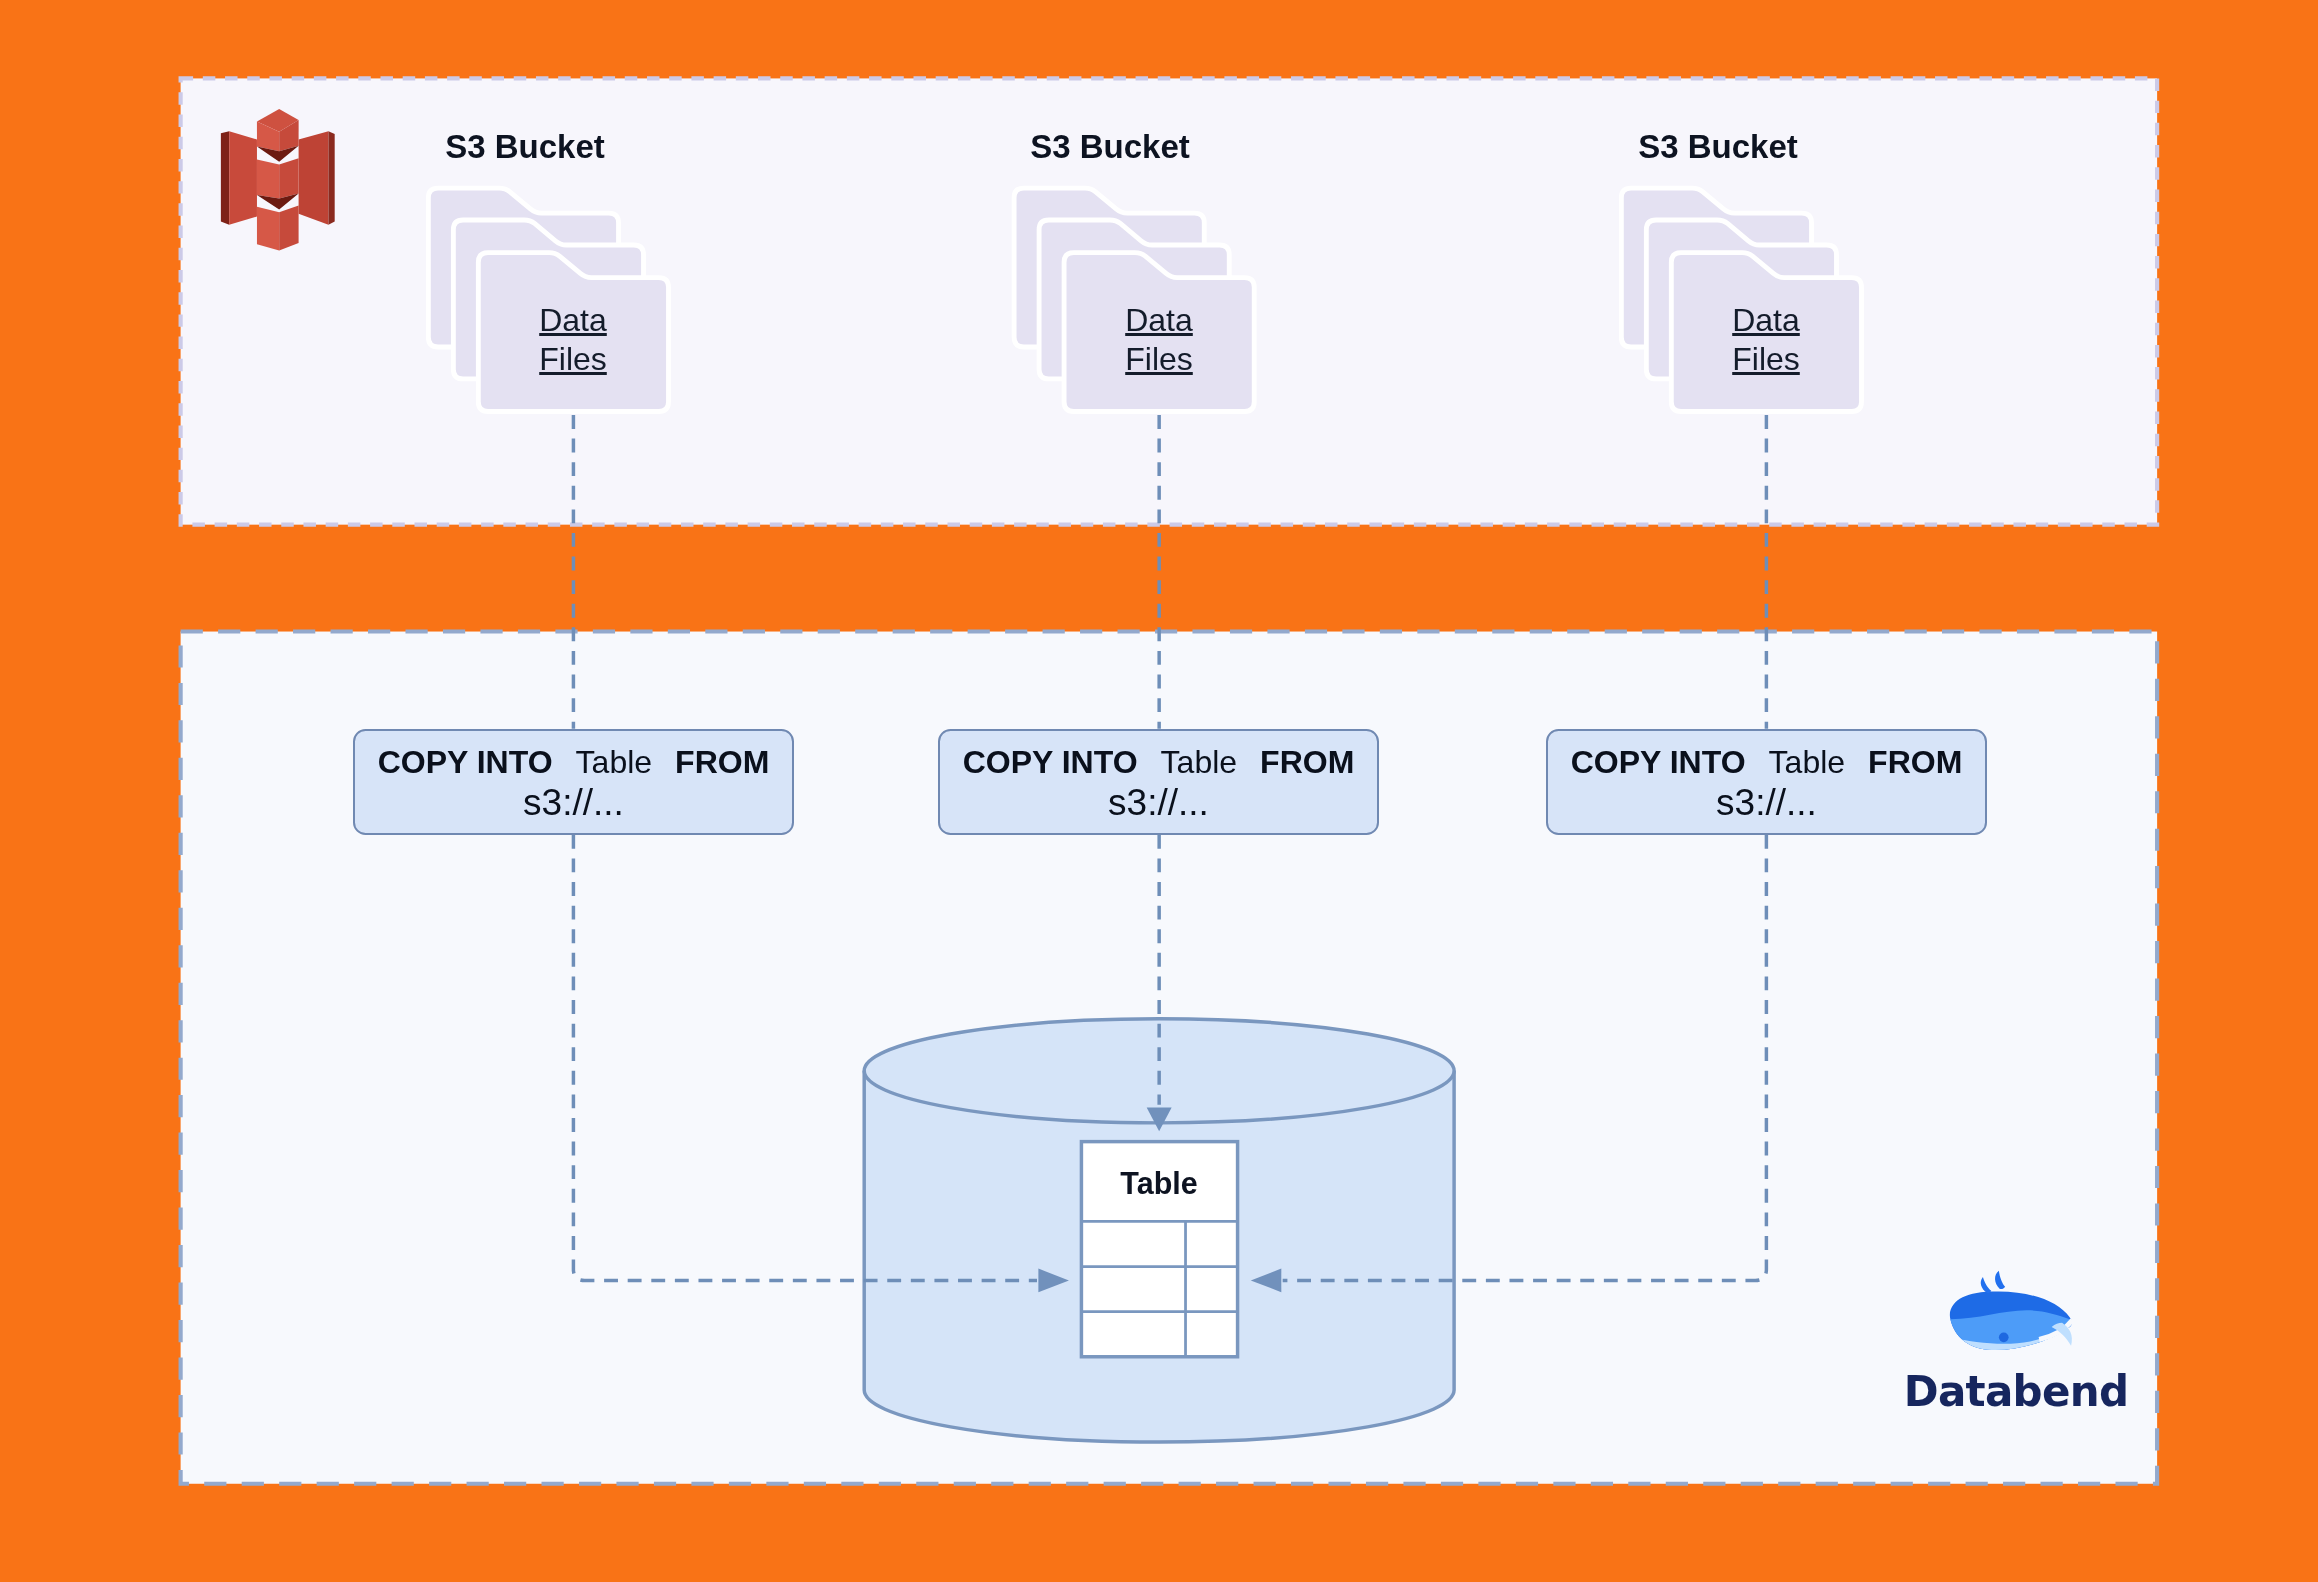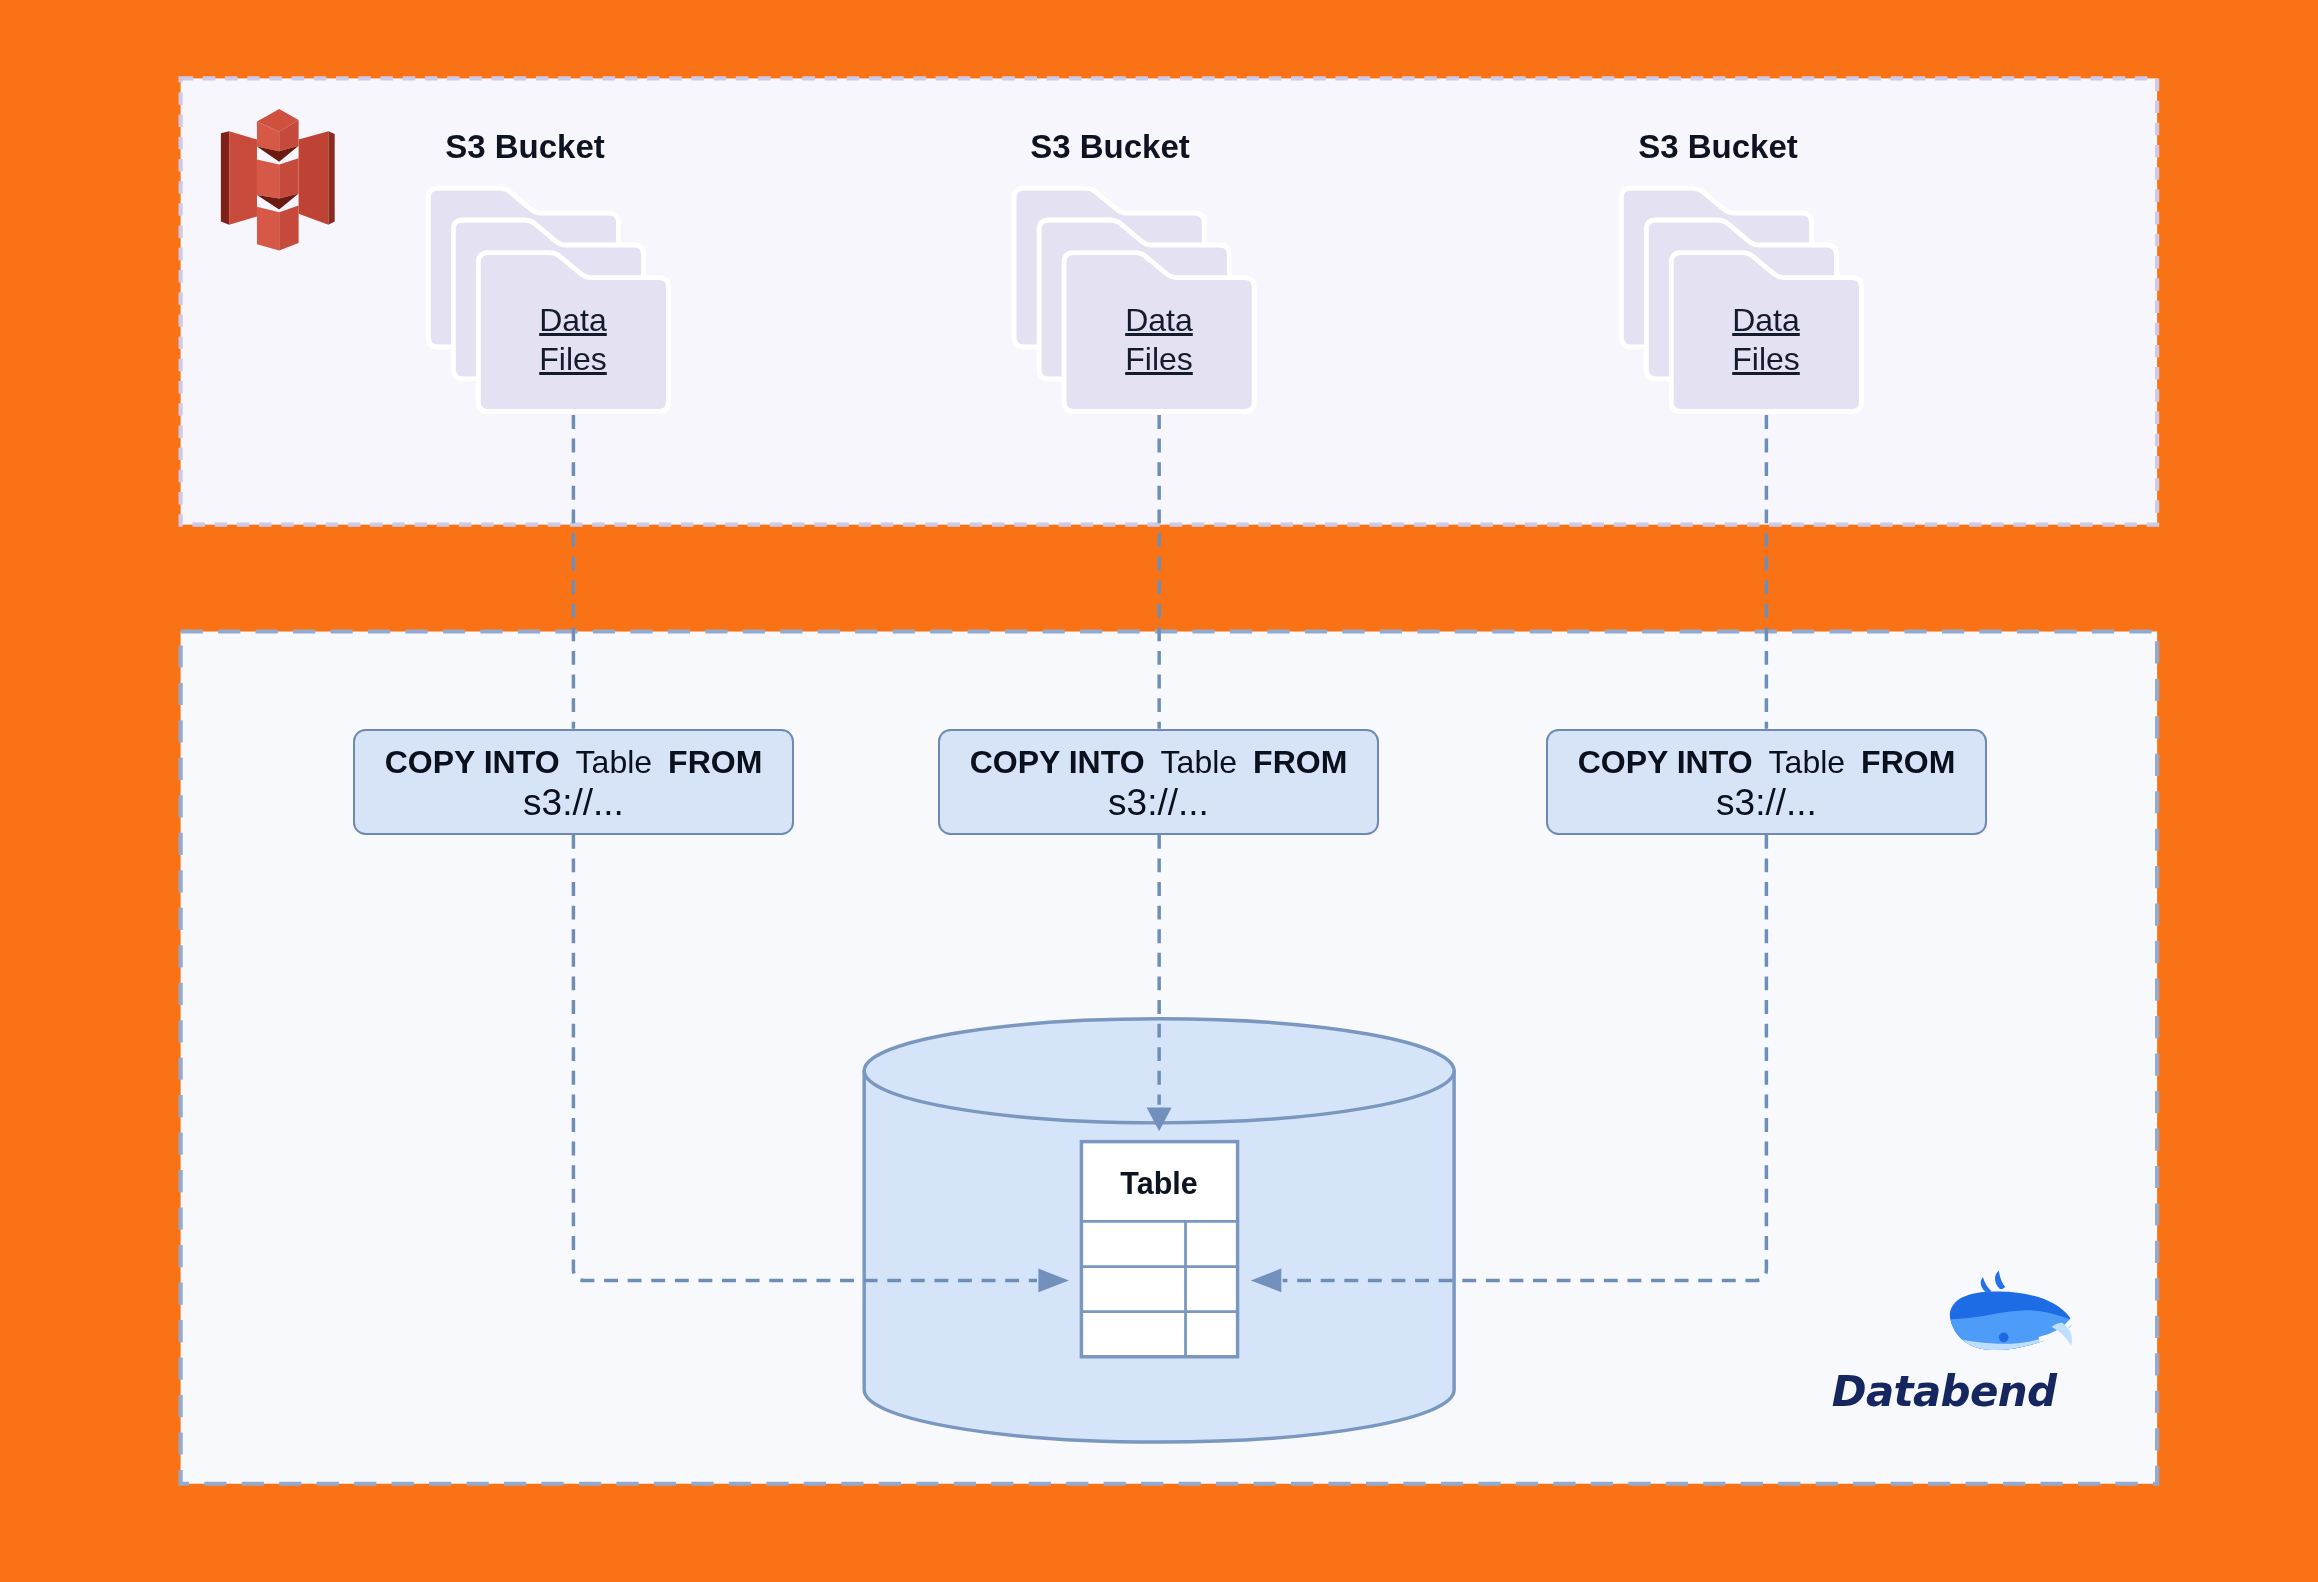--- a/index.html
+++ b/index.html
@@ -8,21 +8,21 @@
   svg.layer{position:absolute;left:0;top:0;}
   .txt{position:absolute;display:flex;align-items:center;justify-content:center;
        color:#0D1321;text-align:center;}
   .bucket-label{font-size:33px;font-weight:700;height:43px;}
   .folder-label{flex-direction:column;font-size:32px;line-height:39px;
                 color:#141C2B;box-sizing:border-box;padding-top:15.3px;text-decoration:underline;}
   .copy-box{position:absolute;width:441px;height:106px;box-sizing:border-box;
             background:#D7E4F8;border:2.8px solid #7089B2;border-radius:12.5px;
             display:flex;flex-direction:column;align-items:center;justify-content:center;
             gap:5.6px;color:#0A101C;}
-  .copy-line1{display:flex;gap:16px;font-size:32px;line-height:35px;}
+  .copy-line1{display:flex;gap:23px;font-size:32px;line-height:35px;}
   .copy-line1 .kw{font-weight:700;}
   .copy-line2{font-size:37px;line-height:33px;}
   .table-title{font-size:30.5px;font-weight:700;}
   .brand-label{font-size:42px;font-weight:700;color:#16265E;letter-spacing:-0.7px;
                font-family:"DejaVu Sans",sans-serif;}
   .dash{stroke:#6E8EB8;stroke-width:5;fill:none;stroke-dasharray:20 14;}
   .tline{stroke:#7A97BF;stroke-width:4;}
   .folder{fill:#E4E1F2;stroke:#FFFFFF;stroke-width:7;stroke-linejoin:round;}
 </style>
 </head>
@@ -155,16 +155,16 @@
     <div class="copy-line1">
       <span class="kw">COPY INTO</span>
       <span>Table</span>
       <span class="kw">FROM</span>
     </div>
     <div class="copy-line2">s3://...</div>
   </div>
 
   <div class="txt table-title" style="left:1081px;top:1145px;width:156px;height:76px;">Table</div>
 
-  <div class="txt brand-label" style="left:1840px;top:1367px;width:208px;height:49px;font-style:italic;">Databend</div>
+  <div class="txt brand-label" style="left:1912px;top:1367px;width:208px;height:49px;">Databend</div>
 
 </div>
 
 
 </body></html>

